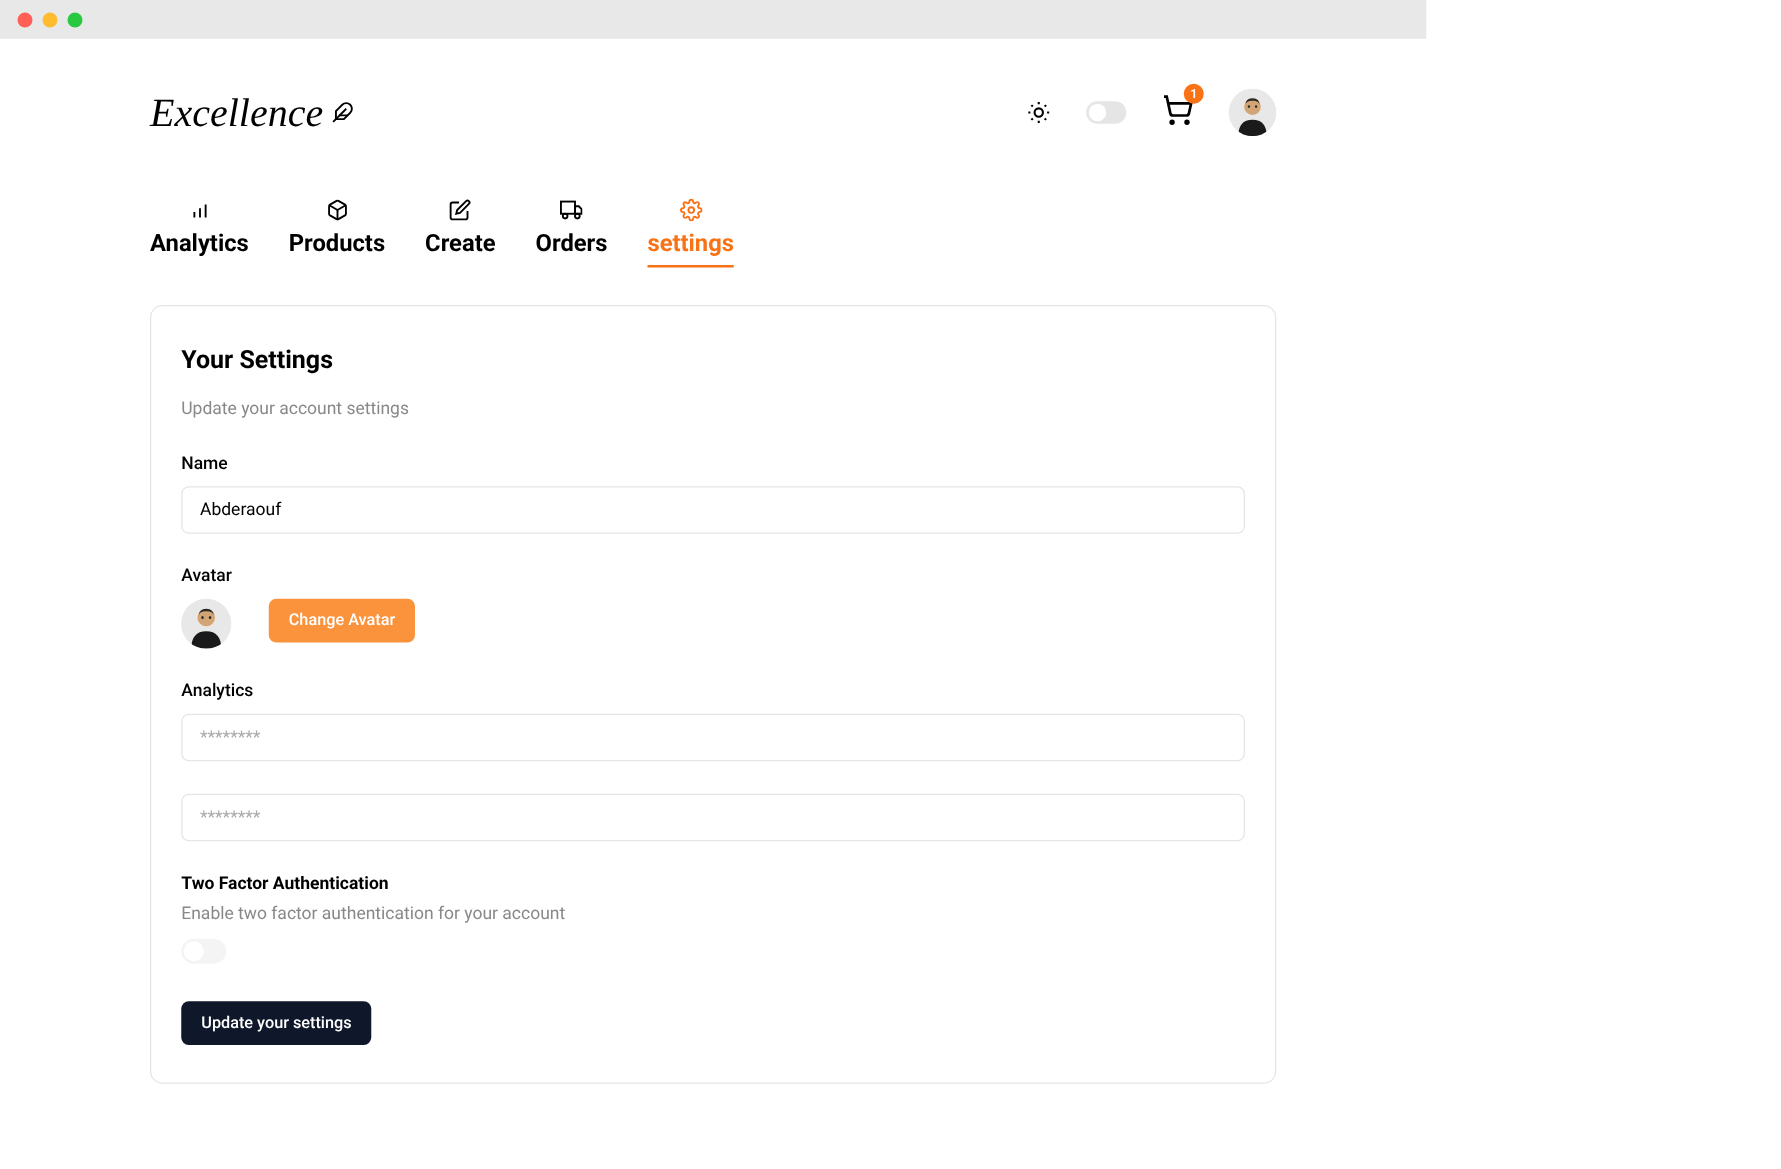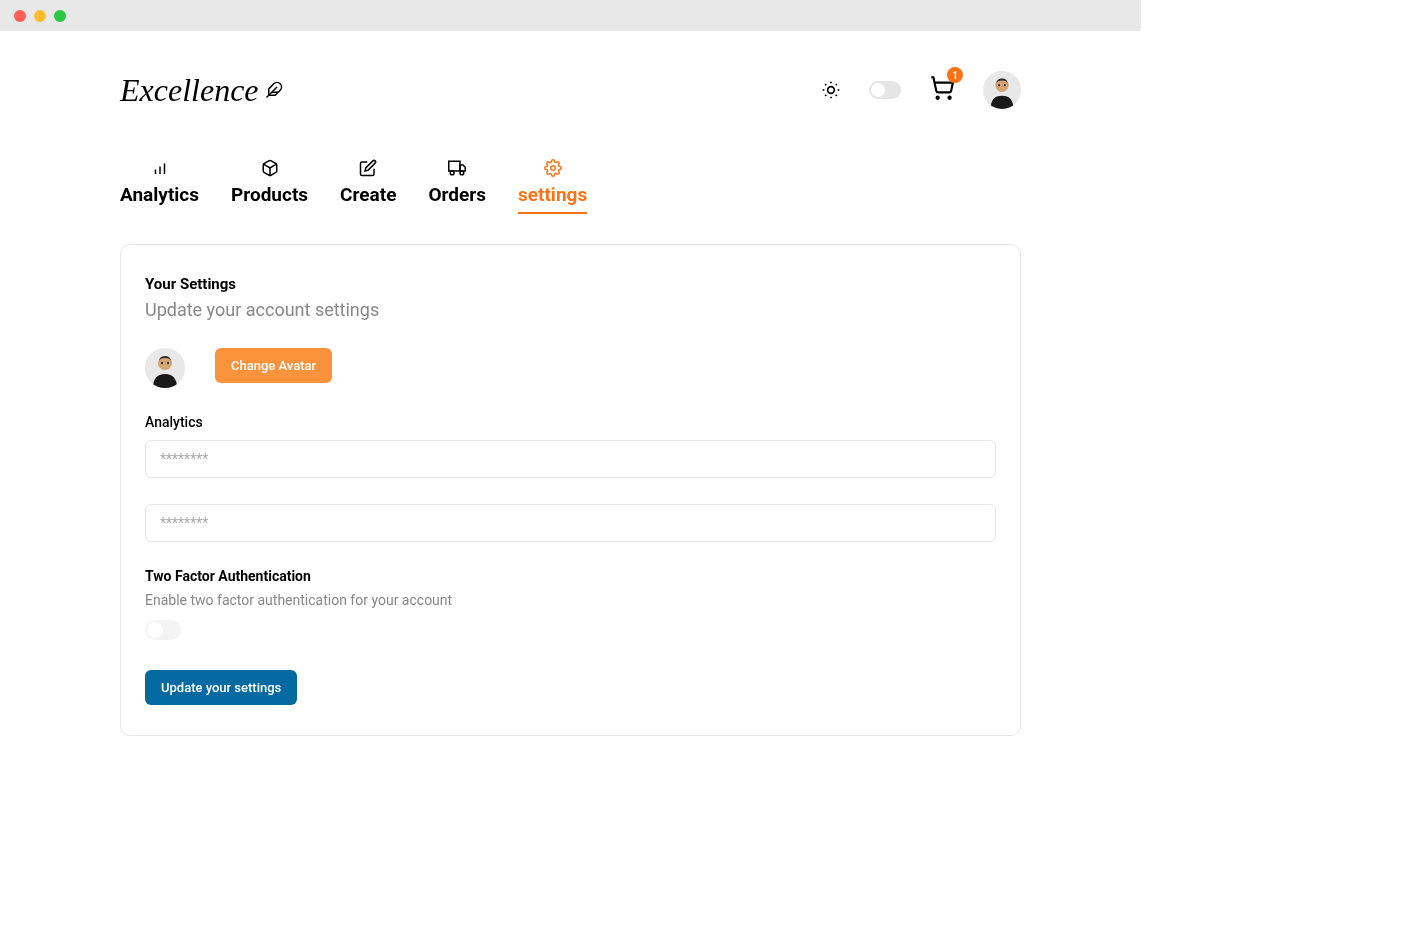--- a/index.html
+++ b/index.html
@@ -151,26 +151,26 @@
     .tab.active .tab-icon line {
       stroke: #f97316;
     }
     .card {
       margin: 0 120px;
       border: 1px solid #e5e5e5;
       border-radius: 10px;
       padding: 30px 24px;
     }
     .card-title {
-      font-size: 15px;
+      font-size: 20px;
       font-weight: 700;
-      margin-bottom: 6px;
+      margin-bottom: 20px;
     }
     .card-subtitle {
-      font-size: 18px;
+      font-size: 14px;
       color: #888;
       margin-bottom: 28px;
     }
     .form-group {
       margin-bottom: 26px;
     }
     .form-label {
       font-size: 14px;
       font-weight: 500;
       display: block;
@@ -207,21 +207,21 @@
       font-size: 13px;
       font-weight: 500;
       cursor: pointer;
       color: #fff;
       font-family: inherit;
     }
     .btn-light {
       background: #fb923c;
     }
     .btn-primary {
-      background: #0369a1;
+      background: #0f172a;
     }
     .twofa-wrapper {
       margin-bottom: 30px;
     }
     .twofa-title {
       font-size: 14px;
       font-weight: 700;
       margin-bottom: 8px;
     }
     .twofa-desc {
@@ -340,22 +340,27 @@
           <path d="M19.4 15a1.65 1.65 0 0 0 .33 1.82l.06.06a2 2 0 0 1 0 2.83 2 2 0 0 1-2.83 0l-.06-.06a1.65 1.65 0 0 0-1.82-.33 1.65 1.65 0 0 0-1 1.51V21a2 2 0 0 1-2 2 2 2 0 0 1-2-2v-.09A1.65 1.65 0 0 0 9 19.4a1.65 1.65 0 0 0-1.82.33l-.06.06a2 2 0 0 1-2.83 0 2 2 0 0 1 0-2.83l.06-.06a1.65 1.65 0 0 0 .33-1.82 1.65 1.65 0 0 0-1.51-1H3a2 2 0 0 1-2-2 2 2 0 0 1 2-2h.09A1.65 1.65 0 0 0 4.6 9a1.65 1.65 0 0 0-.33-1.82l-.06-.06a2 2 0 0 1 0-2.83 2 2 0 0 1 2.83 0l.06.06a1.65 1.65 0 0 0 1.82.33H9a1.65 1.65 0 0 0 1-1.51V3a2 2 0 0 1 2-2 2 2 0 0 1 2 2v.09a1.65 1.65 0 0 0 1 1.51 1.65 1.65 0 0 0 1.82-.33l.06-.06a2 2 0 0 1 2.83 0 2 2 0 0 1 0 2.83l-.06.06a1.65 1.65 0 0 0-.33 1.82V9a1.65 1.65 0 0 0 1.51 1H21a2 2 0 0 1 2 2 2 2 0 0 1-2 2h-.09a1.65 1.65 0 0 0-1.51 1z"></path>
         </svg>
         <span class="tab-label">settings</span>
       </div>
     </div>
 
     <div class="card">
       <h2 class="card-title">Your Settings</h2>
       <p class="card-subtitle">Update your account settings</p>
 
-
       <div class="form-group">
+        <label class="form-label">Name</label>
+        <input type="text" class="form-input" value="Abderaouf" style="">
+      </div>
+
+      <div class="form-group">
+        <label class="form-label">Avatar</label>
         <div class="avatar-row">
           <div class="avatar-preview">
             <svg viewBox="0 0 40 40">
               <rect width="40" height="40" fill="#e8e8e8"></rect>
               <circle cx="20" cy="15" r="7" fill="#d4a574"></circle>
               <path d="M20 8 Q14 8 14 14 Q14 10 20 10 Q26 10 26 14 Q26 8 20 8" fill="#2a2a2a"></path>
               <ellipse cx="17" cy="15" rx="1" ry="1.2" fill="#2a2a2a"></ellipse>
               <ellipse cx="23" cy="15" rx="1" ry="1.2" fill="#2a2a2a"></ellipse>
               <path d="M8 40 Q8 26 20 26 Q32 26 32 40 Z" fill="#1a1a1a"></path>
             </svg>

